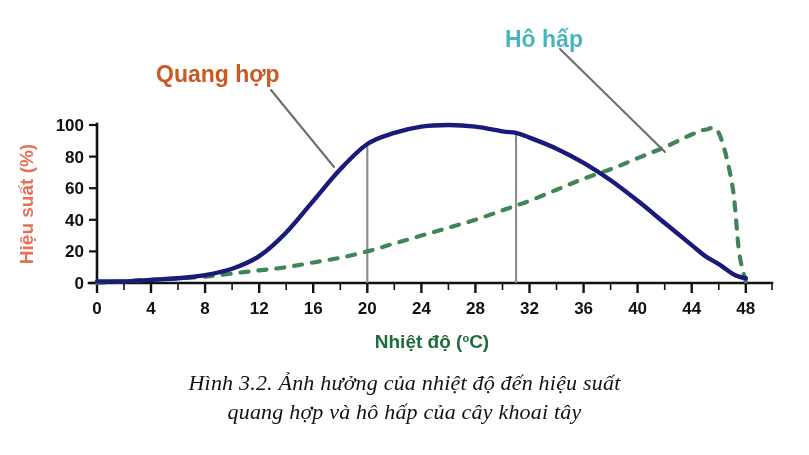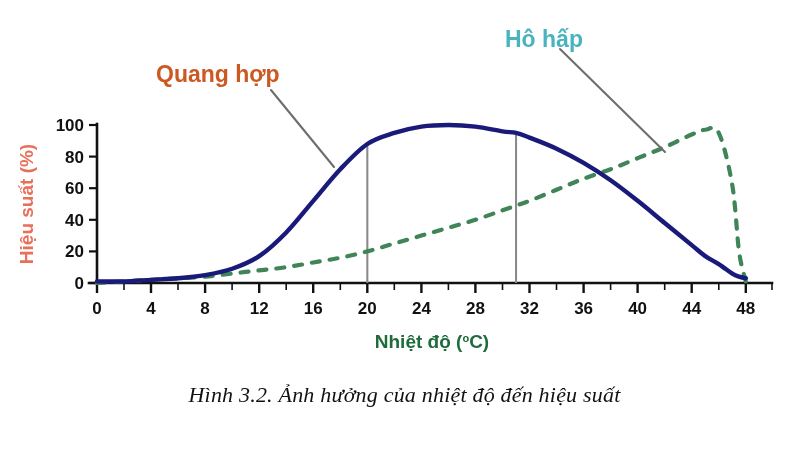--- a/index.html
+++ b/index.html
@@ -46,21 +46,21 @@
   .leader{stroke:#6E6E6E;stroke-width:2.1;stroke-linecap:round;}
   .ann-photo{
     font-family:"Liberation Sans",sans-serif;
     font-size:23px;font-weight:bold;fill:#CC5822;
   }
   .ann-resp{
     font-family:"Liberation Sans",sans-serif;
     font-size:23px;font-weight:bold;fill:#49B3BE;
   }
   .caption{
-    position:absolute;left:0;right:0;top:380px;
+    position:absolute;left:0;right:0;top:368px;
     text-align:center;
     font-family:"Liberation Serif",serif;
     font-style:italic;
     font-size:22px;
     line-height:1.33;
     color:#111111;
     letter-spacing:.2px;
   }
   .caption div{white-space:nowrap;}
 </style>
@@ -157,15 +157,16 @@
       <line class="leader" x1="560" y1="49" x2="665" y2="152"></line>
     </g>
 
     <text class="ann-photo" x="156" y="82">Quang hợp</text>
     <text class="ann-resp" x="505" y="47">Hô hấp</text>
 
   </svg>
 
   <div class="caption">
     <div>Hình 3.2. Ảnh hưởng của nhiệt độ đến hiệu suất</div>
+    <div>quang hợp và hô hấp của cây khoai tây</div>
   </div>
 
 </div>
 
 </body></html>

